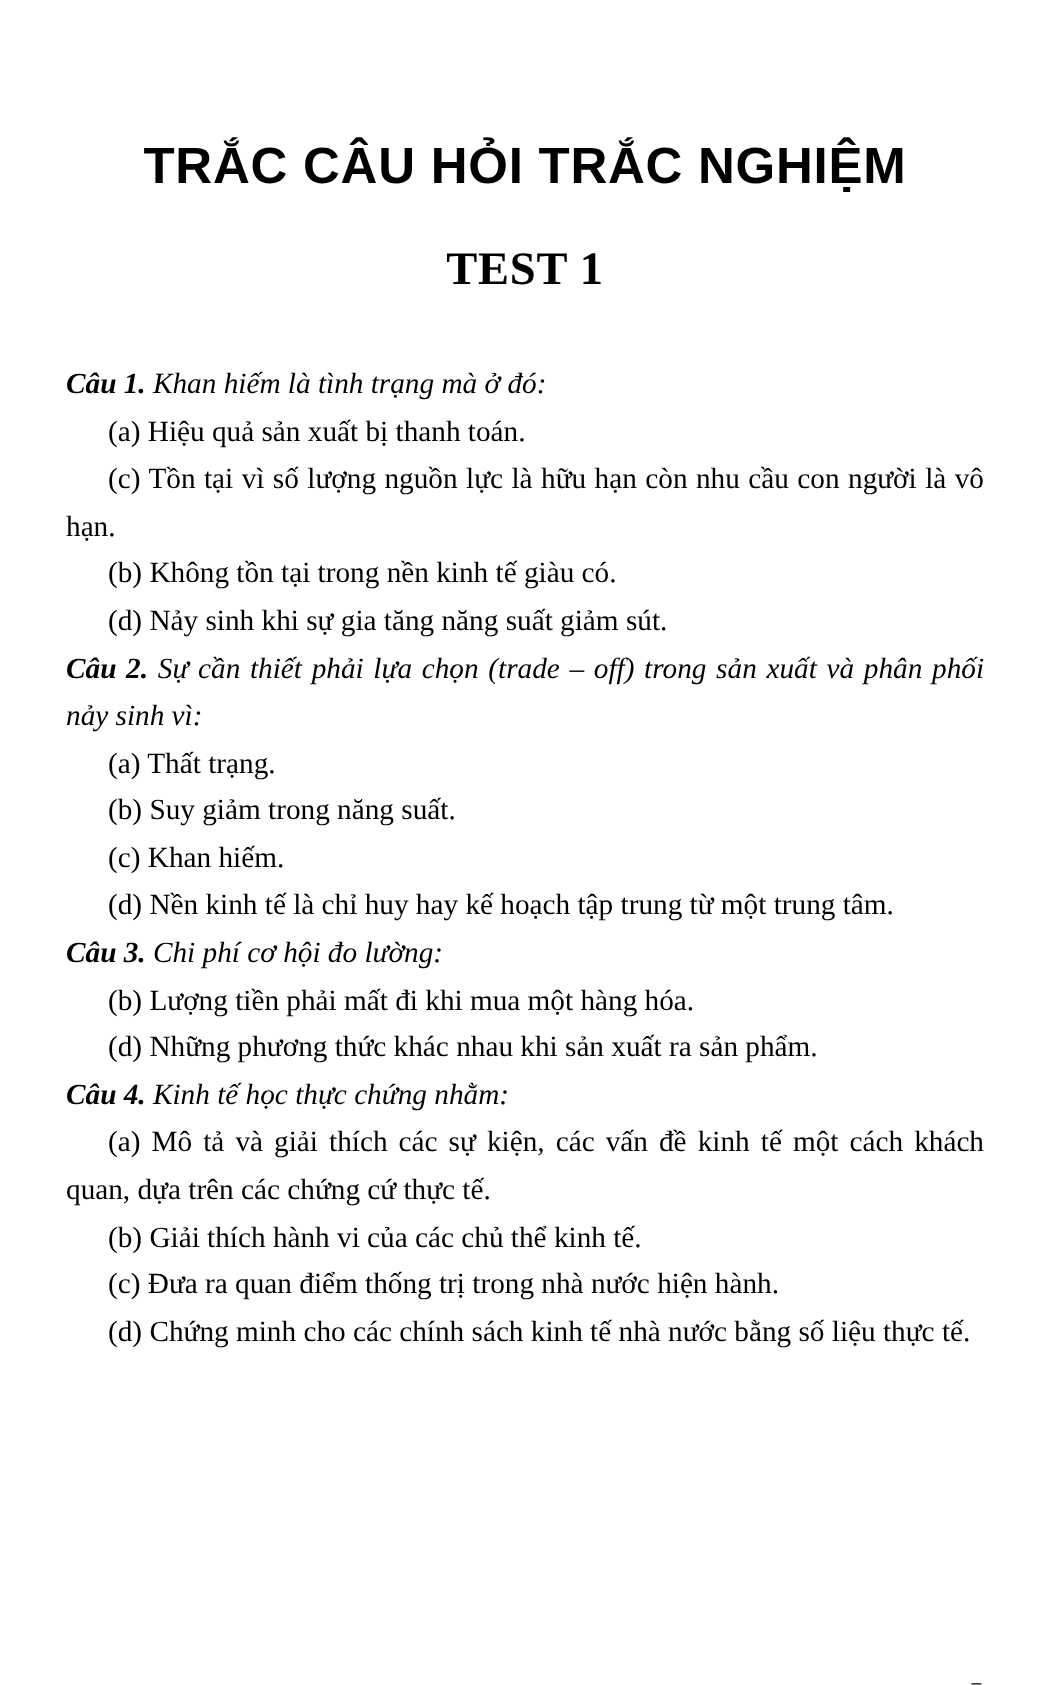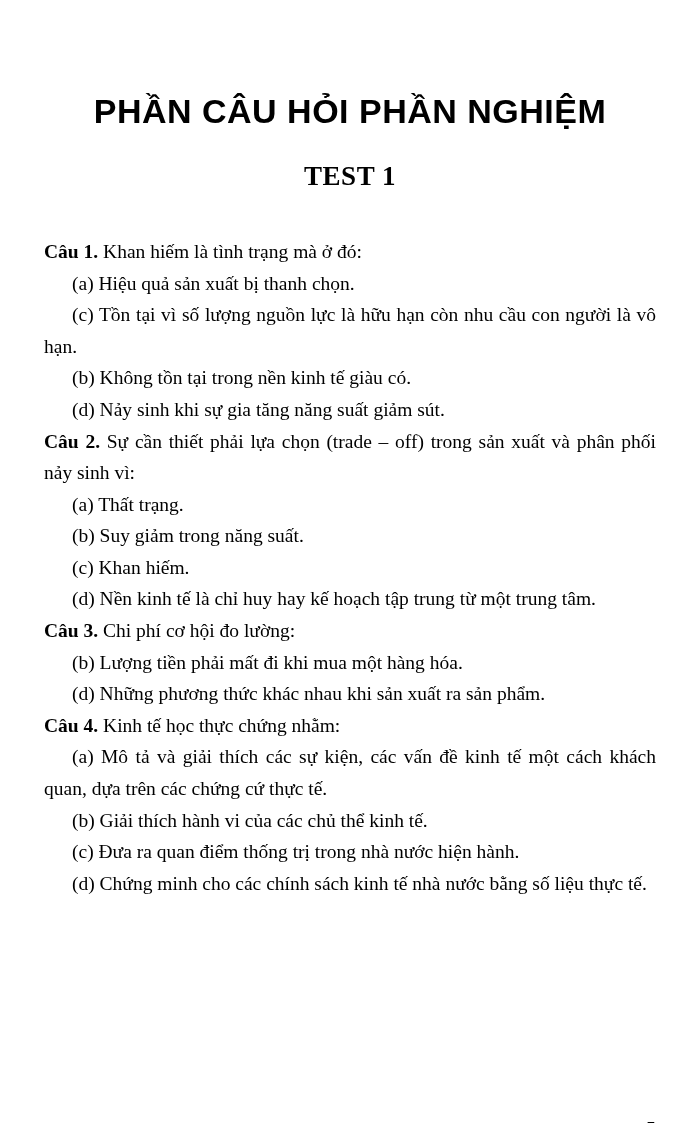--- a/index.html
+++ b/index.html
@@ -27,37 +27,38 @@
     font-weight: bold;
     font-size: 34px;
     text-align: center;
     letter-spacing: 0.5px;
     margin-top: 92px;
     line-height: 1.15;
   }
   .test-title {
     font-family: "Liberation Serif", serif;
     font-weight: bold;
-    font-size: 27px;
+    font-size: 31px;
     text-align: center;
     margin-top: 30px;
     letter-spacing: 0.5px;
   }
   .content {
     margin-top: 44px;
     font-size: 19.5px;
     line-height: 1.62;
   }
   .q-block {
     margin-bottom: 0px;
   }
   .q-stem {
     text-indent: 0;
     margin: 0;
     text-align: justify;
+    font-style: italic;
   }
   .q-num {
     font-weight: bold;
   }
   .opt {
     margin: 0;
     text-indent: 28px;
     text-align: justify;
   }
   .watermark {
@@ -83,31 +84,31 @@
     bottom: 74px;
     font-size: 20px;
     font-family: "Liberation Serif", serif;
   }
 </style>
 </head>
 <body>
 
 <div class="page">
 
-  <h1 class="doc-title">PHẦN CÂU HỎI PHẦN NGHIỆM</h1>
+  <h1 class="doc-title">TRẮC CÂU HỎI TRẮC NGHIỆM</h1>
   <h2 class="test-title">TEST 1</h2>
 
   <div class="content">
 
     <div class="q-block">
       <p class="q-stem">
         <span class="q-num">Câu 1.</span>
         <span>Khan hiếm là tình trạng mà ở đó:</span>
       </p>
-      <p class="opt">(a) Hiệu quả sản xuất bị thanh chọn.</p>
+      <p class="opt">(a) Hiệu quả sản xuất bị thanh toán.</p>
       <p class="opt">(c) Tồn tại vì số lượng nguồn lực là hữu hạn còn nhu cầu con người là vô hạn.</p>
       <p class="opt">(b) Không tồn tại trong nền kinh tế giàu có.</p>
       <p class="opt">(d) Nảy sinh khi sự gia tăng năng suất giảm sút.</p>
     </div>
 
     <div class="q-block">
       <p class="q-stem">
         <span class="q-num">Câu 2.</span>
         <span>Sự cần thiết phải lựa chọn (trade – off) trong sản xuất và phân phối nảy sinh vì:</span>
       </p>

